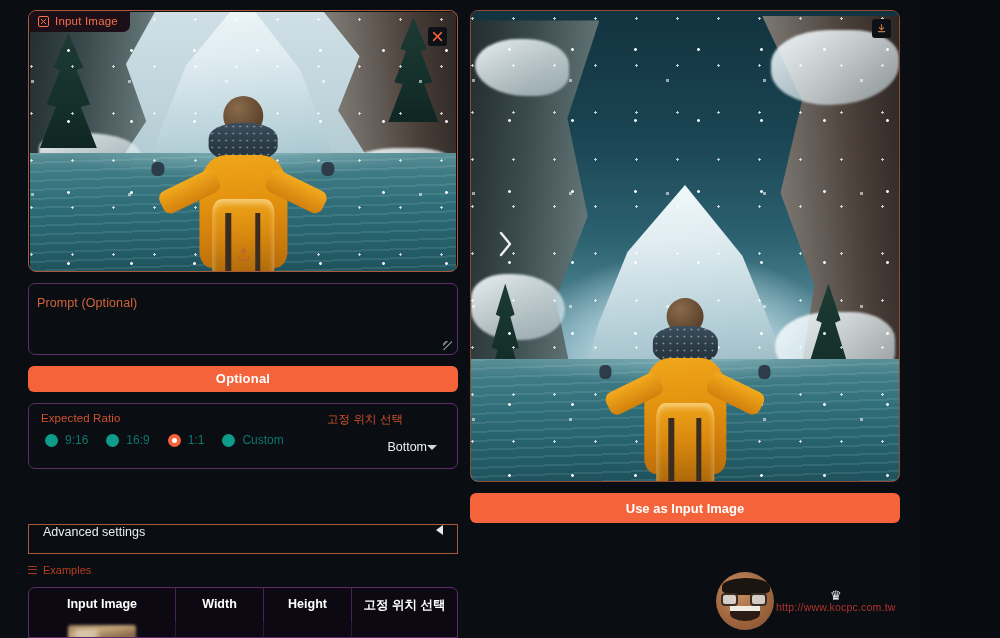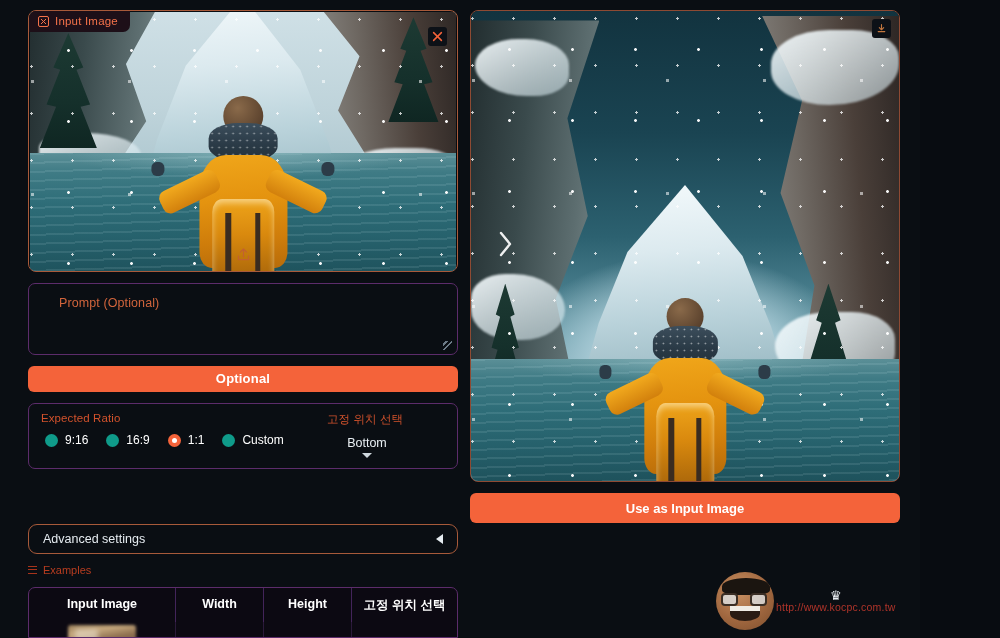--- a/index.html
+++ b/index.html
@@ -210,21 +210,21 @@
   .h-pack::before { left: 22%; }
   .h-pack::after { right: 22%; }
 
   
   .prompt-box {
     position: relative;
     height: 78px;
     border: 1px solid #5c2c6b;
     border-radius: 7px;
     background: #0a0e13;
-    padding: 12px 30px;
+    padding: 12px 8px;
   }
   .prompt-ph {
     font-size: 12.5px;
     color: #d2653c;
     letter-spacing: .1px;
   }
   .resize-grip {
     position: absolute; right: 5px; bottom: 4px;
     width: 9px; height: 9px;
     background:
@@ -275,46 +275,45 @@
   .radio-dot.sel {
     background: #f4633a;
     display: flex; align-items: center; justify-content: center;
   }
   .radio-dot.sel::after {
     content: "";
     width: 5px; height: 5px;
     border-radius: 50%;
     background: #fff;
   }
-  .radio-lbl { font-size: 12px; color: #ffffff; }
+  .radio-lbl { font-size: 12px; color: #0f766e; }
 
   .ratio-right { width: 160px; text-align: center; }
   .panel-lbl.ko { color: #d2522c; text-align: center; }
   .select-box {
-    display: flex; align-items: center; justify-content: space-between;
+    display: flex; align-items: center; justify-content: flex-end;
     padding: 0 8px 0 12px;
     height: 22px;
     cursor: pointer;
-    flex-direction: column;
   }
   .select-val { font-size: 12.5px; color: #eaf0f4; }
   .caret-dn {
     width: 0; height: 0;
     border-left: 5px solid transparent;
     border-right: 5px solid transparent;
     border-top: 5px solid #cfd8de;
   }
 
   
   .adv-box {
     height: 33px;
     border: 1px solid #a85a3a;
-    border-radius: 9px;
+    border-radius: 0;
     background: #0a0e13;
-    display: flex; align-items: center; justify-content: space-between;
+    display: flex; justify-content: space-between;
     padding: 0 14px;
     cursor: pointer;
     margin-top: 44px;
   }
   .adv-lbl { font-size: 12.5px; color: #e6ecf1; }
   .caret-lf {
     width: 0; height: 0;
     border-top: 5px solid transparent;
     border-bottom: 5px solid transparent;
     border-right: 7px solid #e6ecf1;

